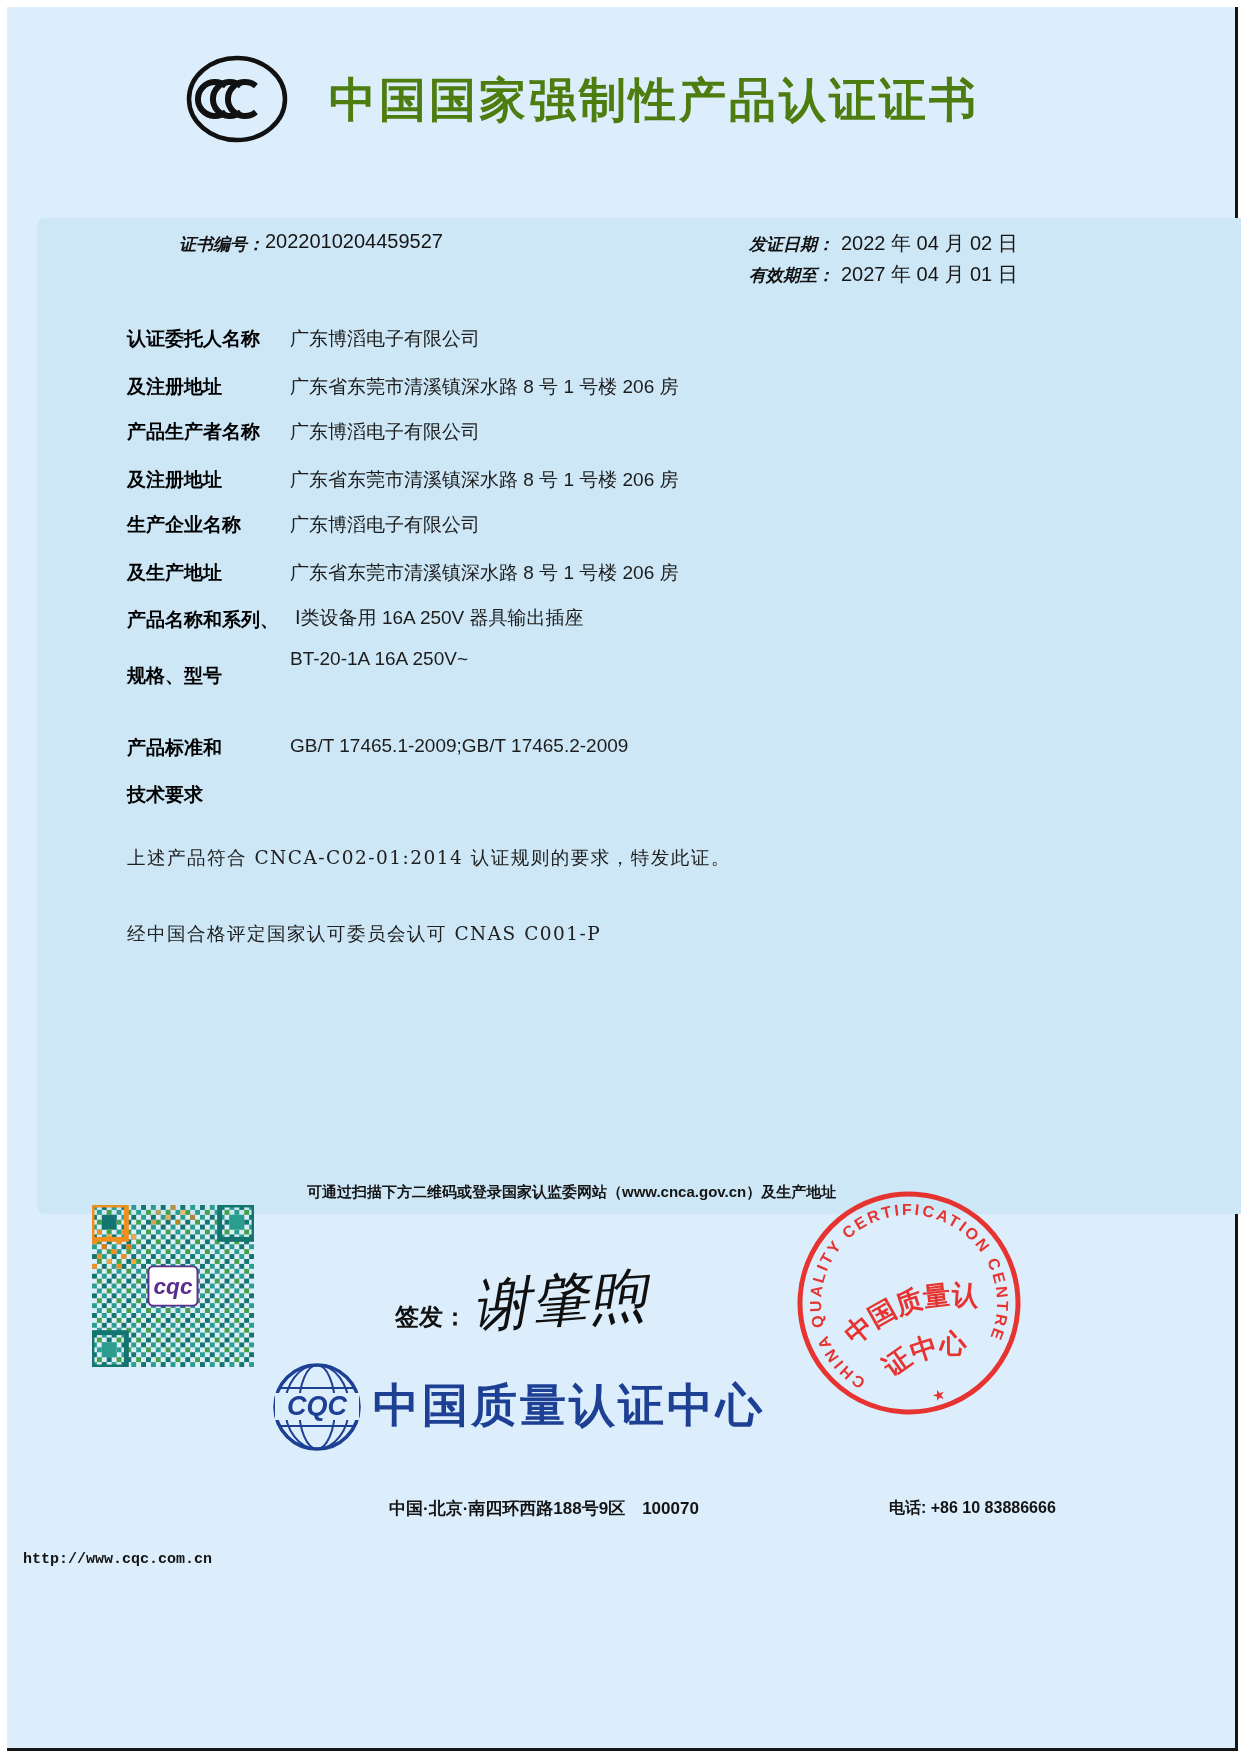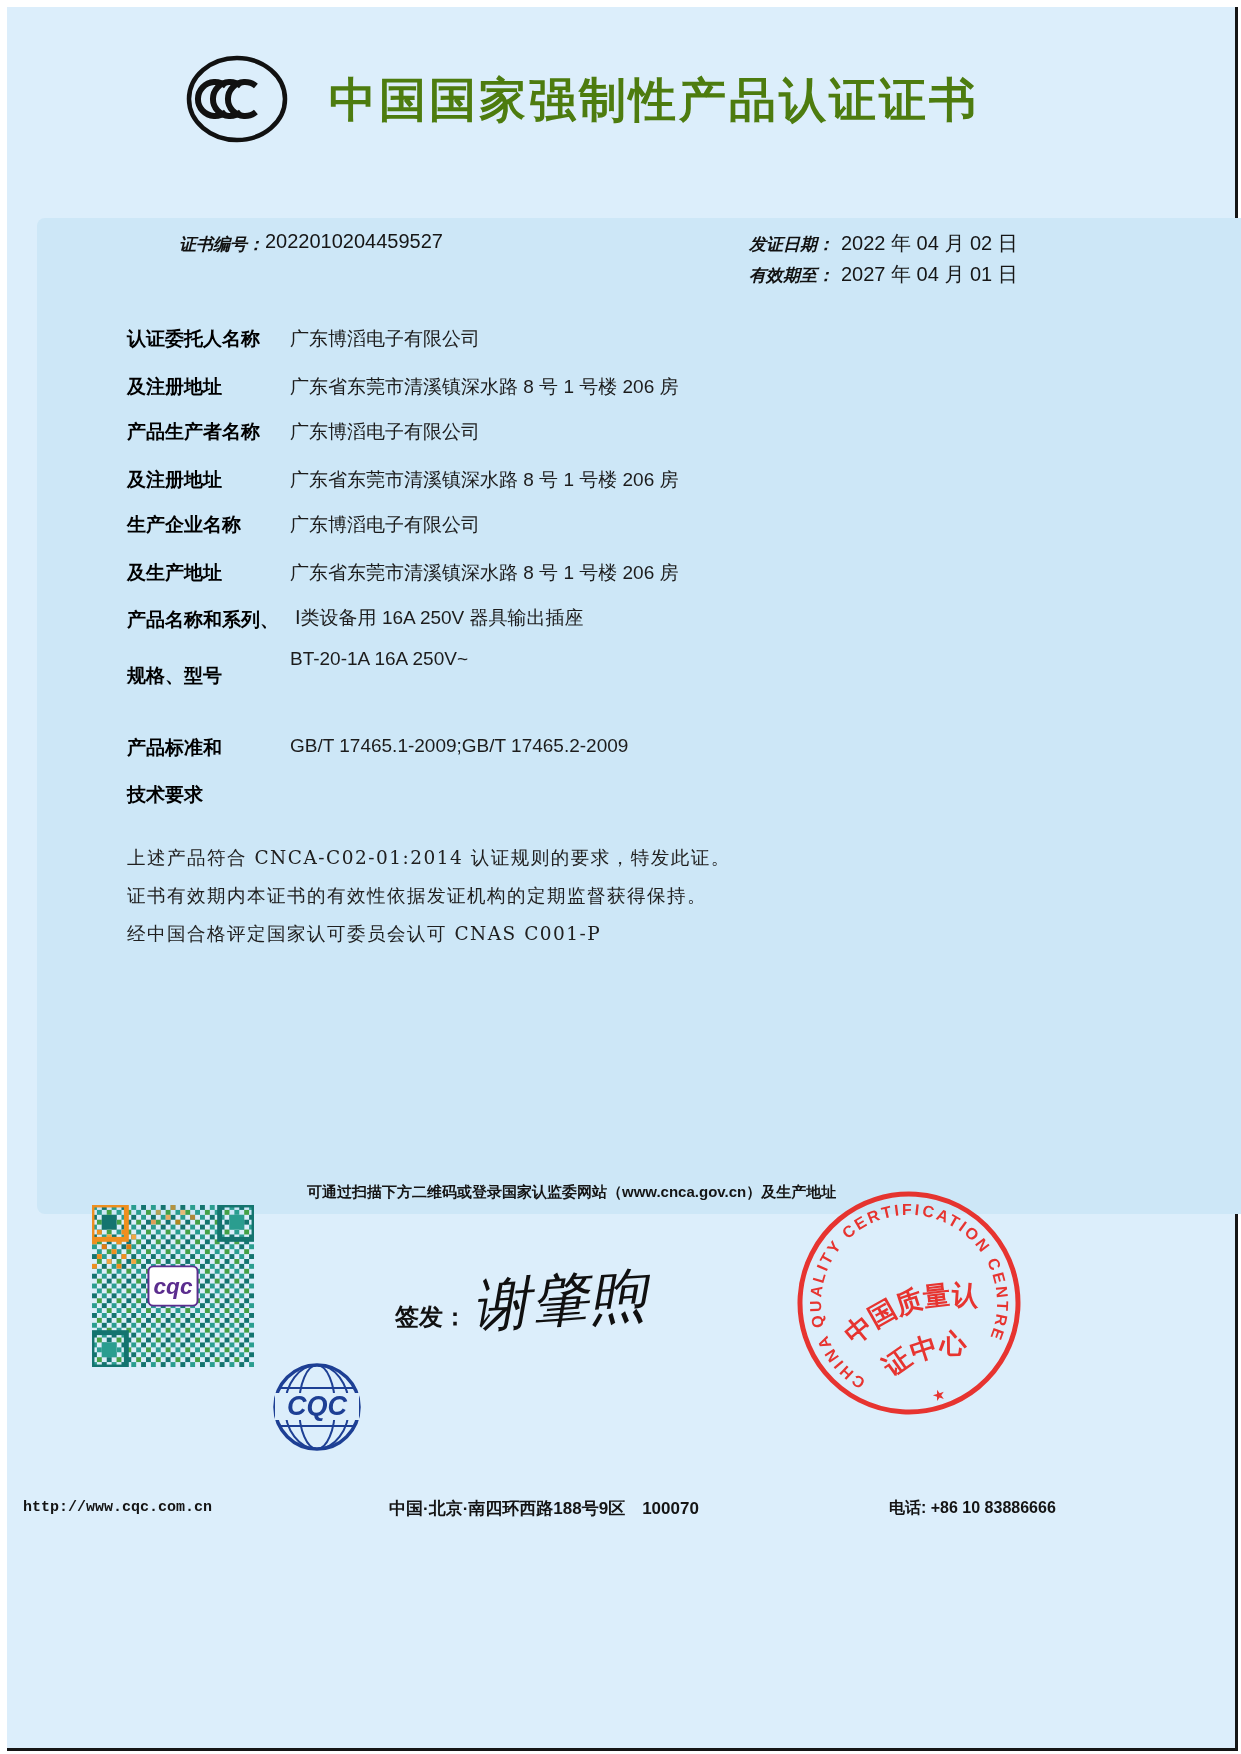--- a/index.html
+++ b/index.html
@@ -69,21 +69,20 @@
     <div class="abs flabel" style="left:90px;top:389px;">产品名称和系列、</div>
     <div class="abs fvalue" style="left:258px;top:387px;">Ⅰ类设备用 16A 250V 器具输出插座</div>
     <div class="abs fvalue" style="left:253px;top:430px;">BT-20-1A 16A 250V~</div>
     <div class="abs flabel" style="left:90px;top:445px;">规格、型号</div>
 
     <div class="abs flabel" style="left:90px;top:517px;">产品标准和</div>
     <div class="abs fvalue" style="left:253px;top:517px;">GB/T 17465.1-2009;GB/T 17465.2-2009</div>
     <div class="abs flabel" style="left:90px;top:564px;">技术要求</div>
 
     <div class="abs stmt" style="left:90px;top:627px;">上述产品符合 CNCA-C02-01:2014 认证规则的要求，特发此证。</div>
-    <div class="abs stmt" style="left:90px;top:665px;">证书有效期内本证书的有效性依据发证机构的定期监督获得保持。</div>
     <div class="abs stmt" style="left:90px;top:703px;">经中国合格评定国家认可委员会认可 CNAS C001-P</div>
 
     <div class="abs note" style="left:270px;top:965px;">可通过扫描下方二维码或登录国家认监委网站（www.cnca.gov.cn）及生产地址</div>
   </div>
 
   <div class="abs" style="left:85px;top:1198px;">
     <svg width="162" height="162" viewBox="0 0 33 33">
       <defs>
         <pattern id="qp1" width="4" height="4" patternUnits="userSpaceOnUse">
           <rect x="0" y="0" width="1" height="1" fill="#2a9d8f"></rect>
@@ -137,20 +136,21 @@
   <div class="abs" style="left:264px;top:1354px;">
     <svg width="92" height="92" viewBox="0 0 92 92">
       <circle cx="46" cy="46" r="42" fill="none" stroke="#1d3f94" stroke-width="3.5"></circle>
       <ellipse cx="46" cy="46" rx="18" ry="42" fill="none" stroke="#1d3f94" stroke-width="2"></ellipse>
       <ellipse cx="46" cy="46" rx="32" ry="42" fill="none" stroke="#1d3f94" stroke-width="2"></ellipse>
       <path d="M8 27 H84 M5 46 H87 M8 65 H84" stroke="#1d3f94" stroke-width="2" fill="none"></path>
       <rect x="4" y="32" width="84" height="27" fill="#dceefb"></rect>
       <text x="46" y="54" font-size="27" font-weight="bold" font-style="italic" text-anchor="middle" fill="#1d3f94" font-family="Liberation Sans, sans-serif">CQC</text>
     </svg>
   </div>
+  <div class="abs issuer" style="left:366px;top:1368px;">中国质量认证中心</div>
 
   <div class="abs sealwrap" style="left:786px;top:1180px;">
     <svg width="232" height="232" viewBox="0 0 232 232">
       <circle cx="116" cy="116" r="109" fill="none" stroke="#e8251f" stroke-width="5"></circle>
       <defs>
         <path id="sealArc" d="M 51.6 176 A 88 88 0 1 1 180.4 176" fill="none"></path>
         <path id="sealCn1" d="M 36 148 Q 116 100 196 148" fill="none"></path>
         <path id="sealCn2" d="M 62 190 Q 116 156 170 190" fill="none"></path>
       </defs>
       <text font-size="16" font-weight="bold" letter-spacing="2.5" fill="#e8251f" font-family="Liberation Sans, sans-serif">
@@ -159,17 +159,17 @@
       <text font-size="27" font-weight="bold" fill="#e8251f" text-anchor="middle" font-family="Liberation Sans, sans-serif">
         <textPath href="#sealCn1" startOffset="50%">中国质量认</textPath>
       </text>
       <text font-size="27" font-weight="bold" fill="#e8251f" text-anchor="middle" font-family="Liberation Sans, sans-serif">
         <textPath href="#sealCn2" startOffset="50%">证中心</textPath>
       </text>
       <text x="116" y="218" font-size="15" text-anchor="middle" fill="#e8251f">★</text>
     </svg>
   </div>
 
-  <div class="abs footer site" style="left:16px;top:1492px;">http://www.cqc.com.cn</div>
+  <div class="abs footer site" style="left:16px;top:1544px;">http://www.cqc.com.cn</div>
   <div class="abs footer addr" style="left:382px;top:1490px;">中国·北京·南四环西路188号9区　100070</div>
   <div class="abs footer phone" style="left:882px;top:1491px;">电话: +86 10 83886666</div>
 
 </div>
 
 </body></html>

